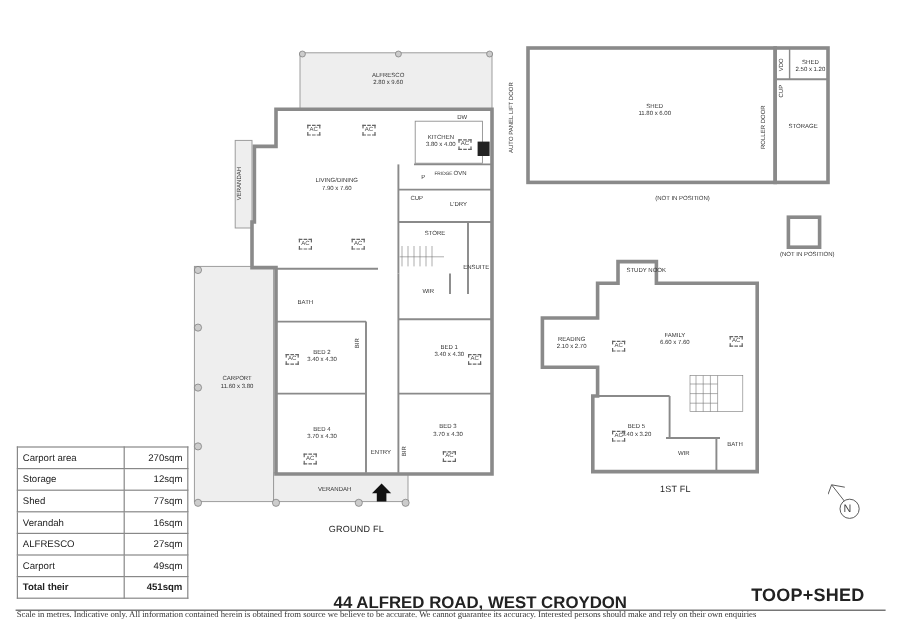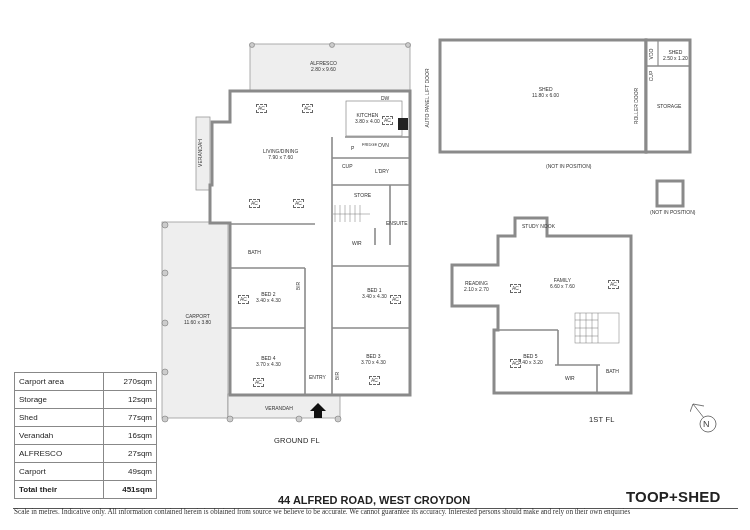--- a/index.html
+++ b/index.html
@@ -8,21 +8,21 @@
   .lbl{position:absolute;font-size:5px;color:#333;text-align:center;white-space:nowrap;line-height:6px;}
   .lbl .dim{display:block;}
   .vlbl{position:absolute;font-size:5px;color:#333;white-space:nowrap;transform:rotate(-90deg);transform-origin:center;}
   .ac{position:absolute;font-size:5px;color:#444;border:0.6px dashed #666;padding:0 1px;line-height:7px;}
   .floor-title{position:absolute;font-size:7.5px;color:#222;letter-spacing:0.2px;}
   .area-table{position:absolute;left:14px;top:372px;border-collapse:collapse;font-size:8px;color:#222;}
   .area-table td{border:1px solid #888;height:17px;padding:0 4px;}
   .area-table td.name{width:80px;}
   .area-table td.val{width:44px;text-align:right;}
   .area-table tr.total td{font-weight:bold;}
-  .address{position:absolute;left:278px;top:494px;font-size:11px;font-weight:bold;color:#222;}
+  .address{position:absolute;left:278px;top:494px;font-size:14px;font-weight:bold;color:#222;}
   .brand{position:absolute;left:626px;top:488px;font-size:15px;font-weight:bold;color:#222;letter-spacing:0.2px;}
   .rule{position:absolute;left:13px;top:508px;width:725px;height:1px;background:#555;}
   .disclaimer{position:absolute;left:14px;top:508px;font-size:7.2px;color:#333;white-space:nowrap;font-family:Liberation Serif, serif;}
   .notpos{position:absolute;font-size:5px;color:#333;white-space:nowrap;}
   .north{position:absolute;left:690px;top:400px;}
 </style>
 </head>
 <body>
 
 <svg id="plan" width="750" height="530" viewBox="0 0 750 530">
@@ -153,21 +153,21 @@
 
 <div class="lbl" style="left:522px;top:223px;"><span>STUDY NOOK</span></div>
 <div class="lbl" style="left:464px;top:280px;"><span>READING</span><span class="dim">2.10 x 2.70</span></div>
 <div class="lbl" style="left:550px;top:277px;"><span>FAMILY</span><span class="dim">6.60 x 7.60</span></div>
 <div class="lbl" style="left:518px;top:353px;"><span>BED 5</span><span class="dim">3.40 x 3.20</span></div>
 <div class="lbl" style="left:565px;top:375px;">WIR</div>
 <div class="lbl" style="left:606px;top:368px;">BATH</div>
 <div class="ac" style="left:510px;top:284px;">AC</div>
 <div class="ac" style="left:608px;top:280px;">AC</div>
 <div class="ac" style="left:510px;top:359px;">AC</div>
-<div class="floor-title" style="left:550px;top:415px;margin-left:39px;">1ST FL</div>
+<div class="floor-title" style="left:550px;top:403px;">1ST FL</div>
 
 <svg class="north" width="32" height="36" viewBox="0 0 32 36">
   <line x1="14" y1="18" x2="3" y2="4" stroke="#555" stroke-width="0.8"></line>
   <line x1="3" y1="4" x2="0" y2="12" stroke="#555" stroke-width="0.8"></line>
   <line x1="3" y1="4" x2="14" y2="6" stroke="#555" stroke-width="0.8"></line>
   <circle cx="18" cy="24" r="8" fill="#fff" stroke="#555" stroke-width="0.8"></circle>
 </svg>
 <div style="position:absolute;left:703px;top:419px;font-size:9px;color:#444;">N</div>
 
 <table class="area-table">

